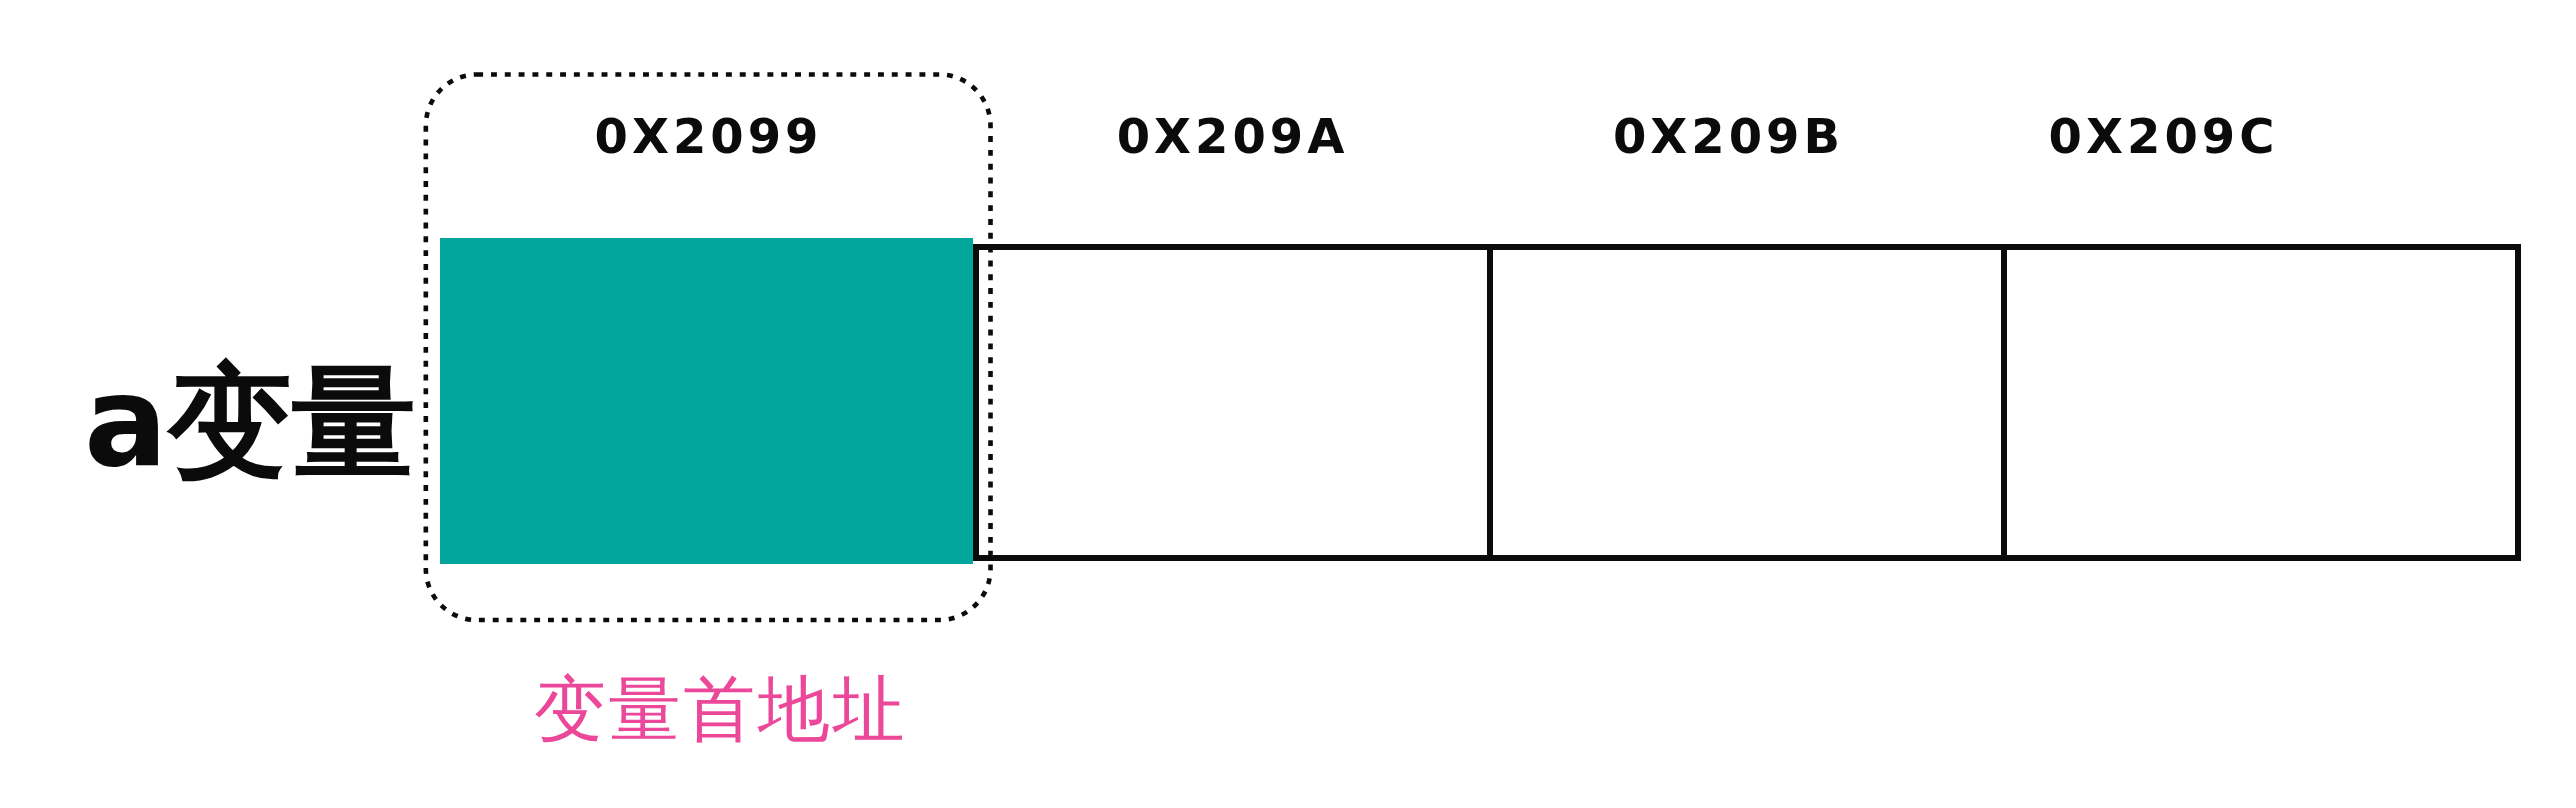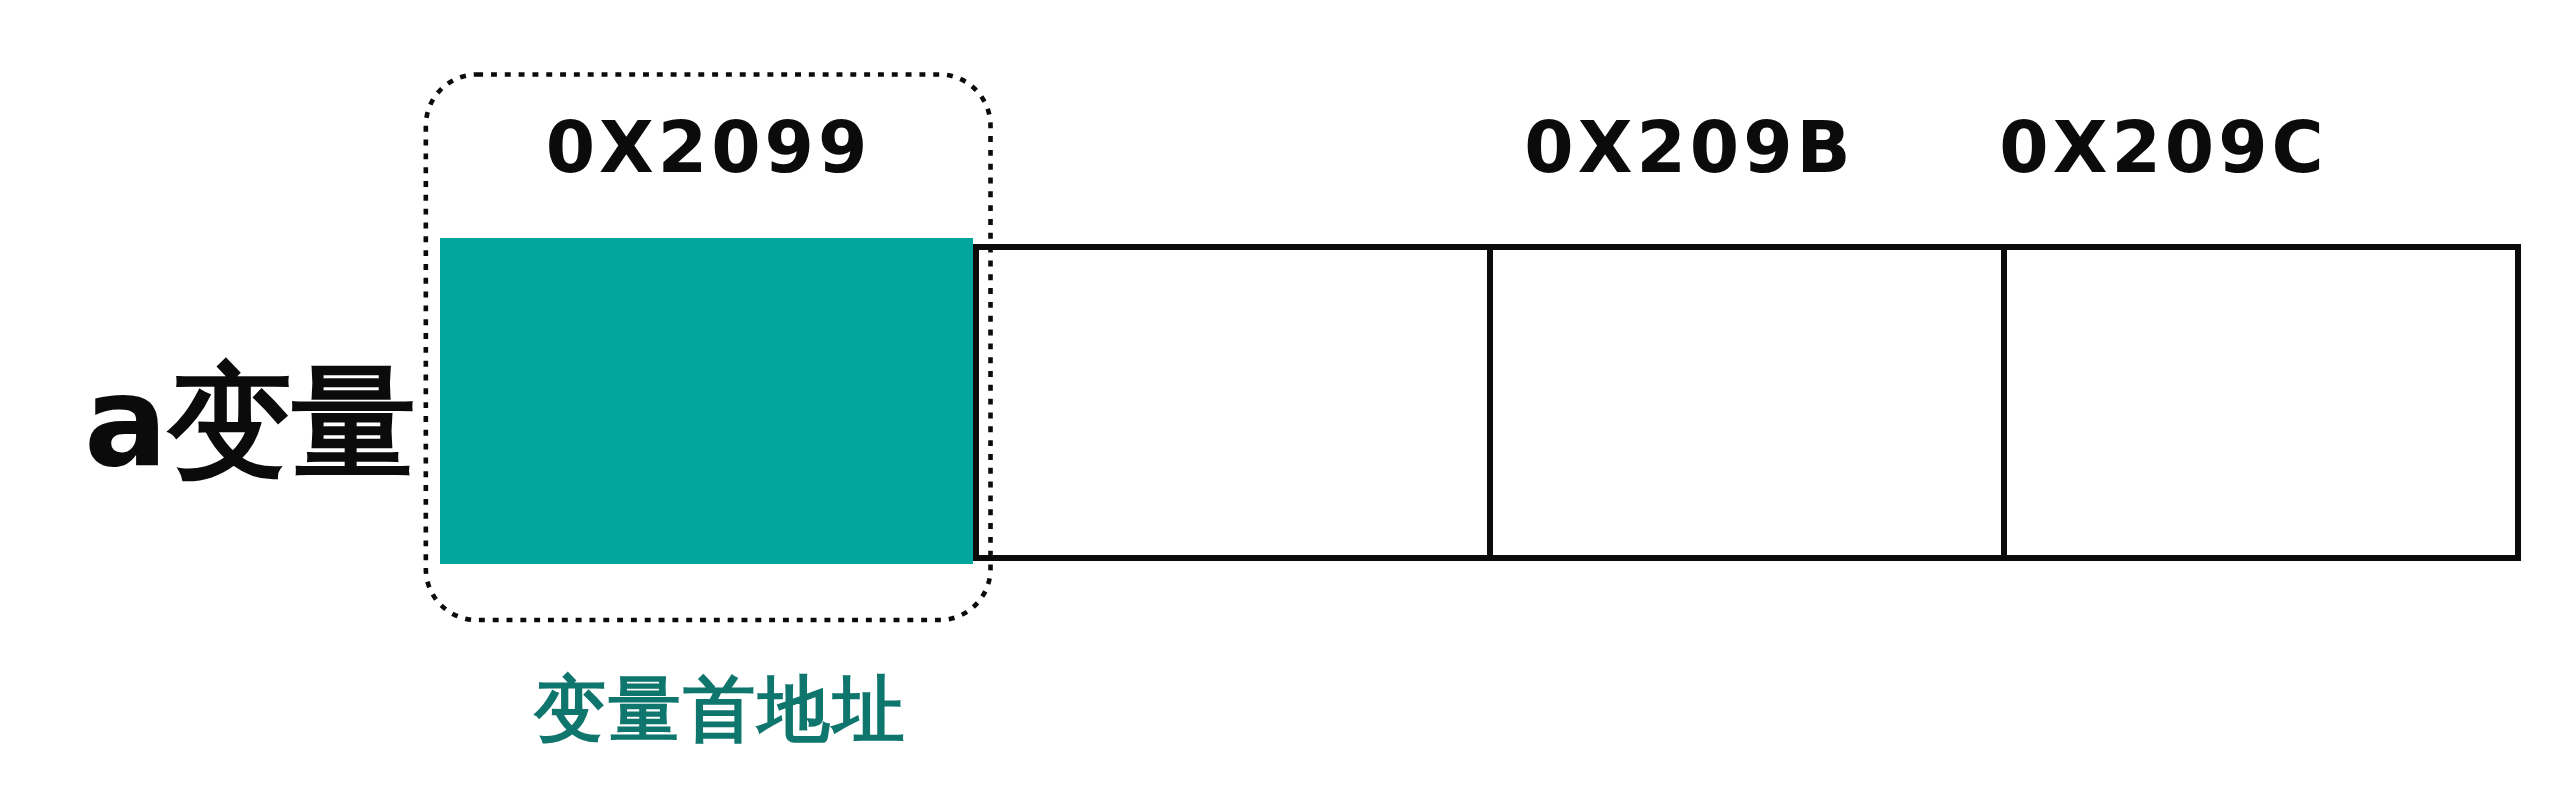--- a/index.html
+++ b/index.html
@@ -50,30 +50,30 @@
     height: 809px;
     pointer-events: none;
   }
 
   
   .addr-label {
     position: absolute;
     top: 112px;
     width: 527px;
     text-align: center;
-    font-size: 71px;
+    font-size: 48px;
     font-weight: 600;
     letter-spacing: 4px;
     line-height: 1.0;
     color: #0b0b0b;
     white-space: nowrap;
   }
   .addr-0 { left: 445px; }
   .addr-1 { left: 969px; }
-  .addr-2 { left: 1426px; }
+  .addr-2 { left: 1465px; }
   .addr-3 { left: 1900px; }
 
   
   .var-label {
     position: absolute;
     left: 84px;
     top: 334px;
     font-size: 124px;
     font-weight: 700;
     line-height: 1.05;
@@ -81,24 +81,24 @@
     white-space: nowrap;
     margin-top: 23px;
   }
 
   
   .annotation {
     position: absolute;
     left: 534px;
     top: 673px;
     font-size: 72px;
-    font-weight: 700;
+    font-weight: 400;
     line-height: 1.0;
     letter-spacing: 2.6px;
-    color: #0f766e;
+    color: #ec4899;
     white-space: nowrap;
   }
 </style>
 </head>
 <body>
 
 <div class="canvas">
 
   <div class="cell-highlight" style="background: rgb(2, 166, 156);"></div>
 
@@ -106,20 +106,21 @@
     <div class="mem-cell"></div>
     <div class="mem-cell"></div>
     <div class="mem-cell"></div>
   </div>
 
   <svg class="outline-svg" viewBox="0 0 3914 1229" xmlns="http://www.w3.org/2000/svg">
     <rect x="647" y="113" width="858" height="829" rx="78" ry="78" fill="none" stroke="#0b0b0b" stroke-width="7" stroke-dasharray="9 12"></rect>
   </svg>
 
   <div class="addr-label addr-0">0X2099</div>
+  <div class="addr-label addr-1">0X209A</div>
   <div class="addr-label addr-2">0X209B</div>
   <div class="addr-label addr-3">0X209C</div>
 
   <div class="var-label">a变量</div>
 
   <div class="annotation">变量首地址</div>
 
 </div>
 
 

